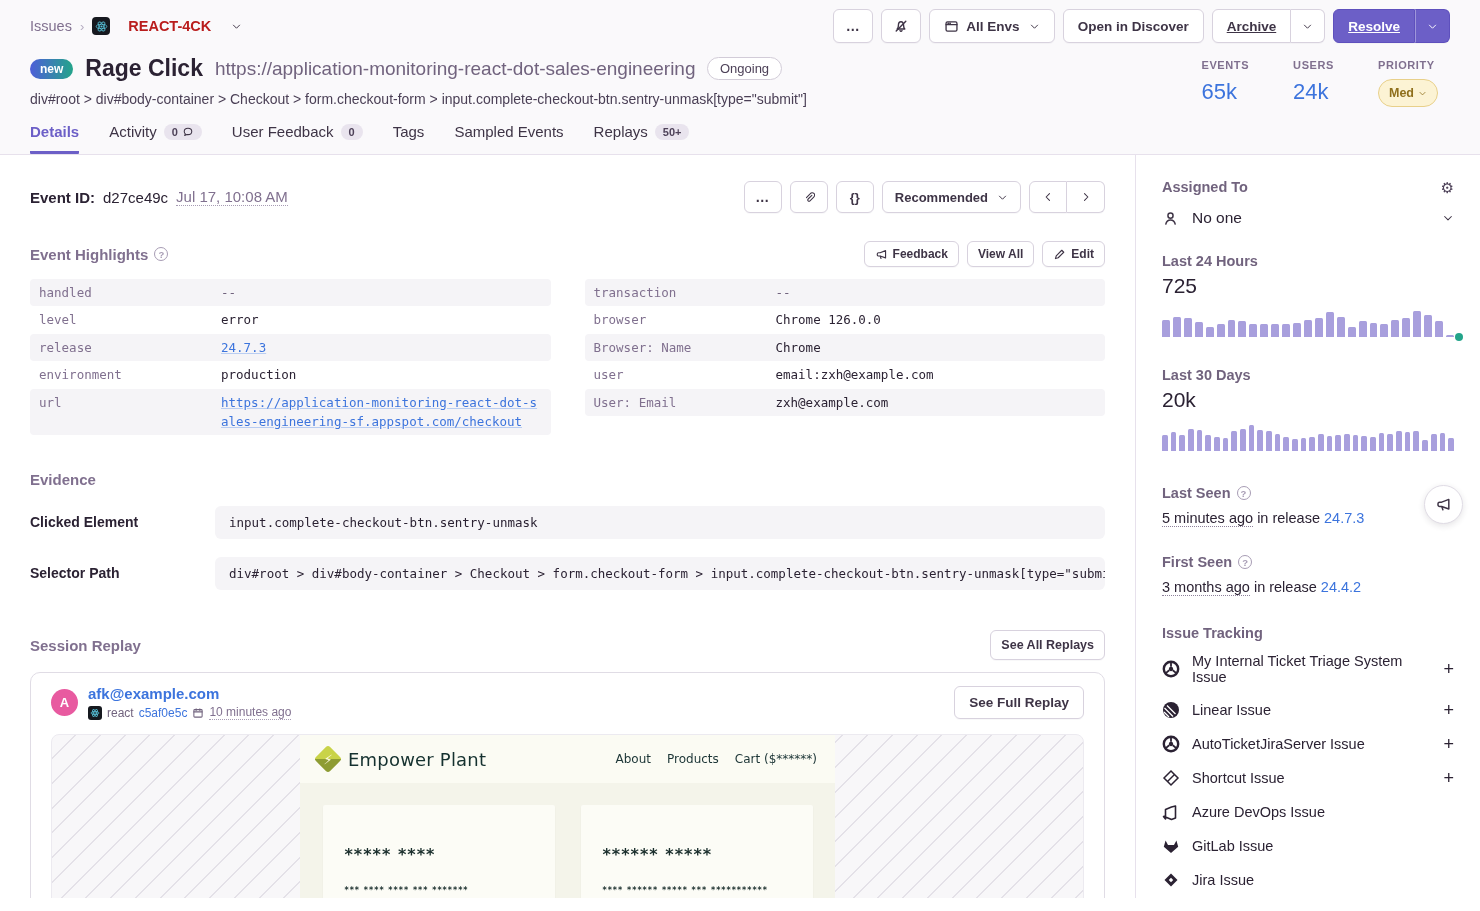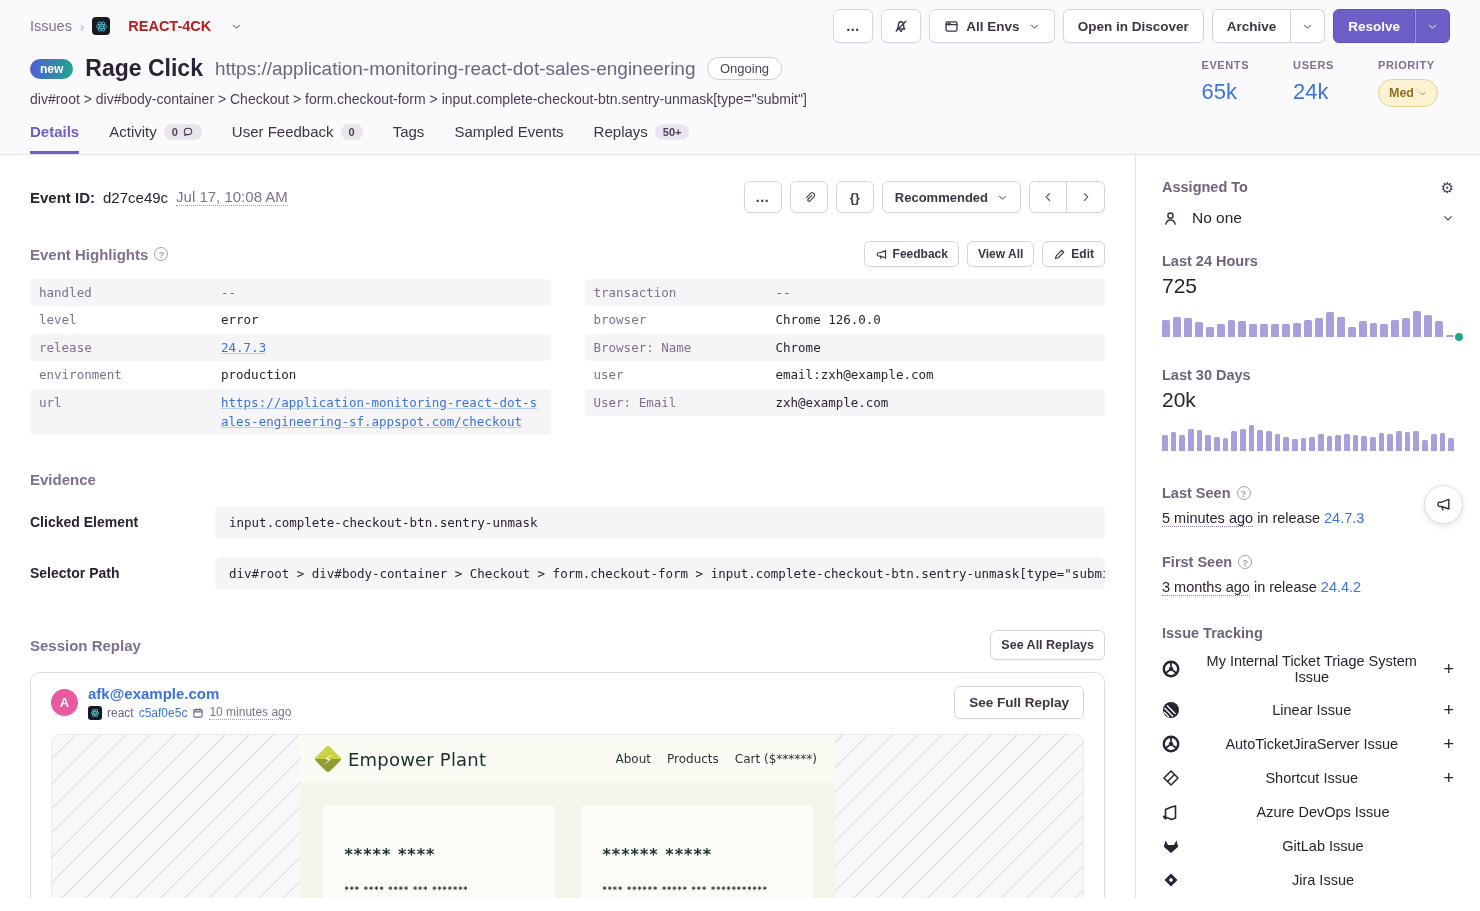--- a/index.html
+++ b/index.html
@@ -15,21 +15,21 @@
   .crumb-link { color:#80708f; cursor:pointer; }
   .crumb-sep { color:#b5acc2; font-size:13px; }
   .proj { display:flex; align-items:center; gap:18px; font-weight:600; color:#b91c1c; cursor:pointer; }
   .react-chip { width:18px; height:18px; border-radius:4px; background:#16191f; display:flex; align-items:center; justify-content:center; }
   .actions { display:flex; gap:8px; align-items:center; }
   .btn { display:inline-flex; align-items:center; justify-content:center; gap:7px; height:34px; padding:0 14px;
     background:#fff; border:1px solid #d8d2de; border-radius:6px; font-weight:600; font-size:13.5px; color:#3e3446;
     cursor:pointer; white-space:nowrap; box-shadow:0 1px 1px rgba(43,34,51,.03); }
   .btn.icon-only { width:40px; padding:0; }
   .seg { display:inline-flex; }
-  .seg .btn:first-child { border-radius:6px 0 0 6px; }
+  .seg .btn:first-child { border-radius:6px 0 0 6px;text-decoration:underline; }
   .seg .btn:last-child { border-radius:0 6px 6px 0; border-left:none; padding:0 11px; }
   .btn.primary { background:#6c5fc7; border-color:#5e50bd; color:#fff; }
   .seg.primary-seg .btn:last-child { background:#6c5fc7; border-color:#5e50bd; color:#fff; border-left:1px solid rgba(255,255,255,.35); }
 
   .title-row { display:flex; justify-content:space-between; padding:8px 30px 0 30px; }
   .title-left { min-width:0; }
   .title-line { display:flex; align-items:center; gap:12px; }
   .new-badge { background:linear-gradient(90deg,#4e5fd8,#23a48a); color:#fff; font-size:12px; font-weight:700;
     padding:3px 10px; border-radius:20px; }
   .issue-title { font-size:23px; font-weight:700; color:#2b2233; white-space:nowrap; }
@@ -118,21 +118,21 @@
   .assignee { display:flex; align-items:center; justify-content:space-between; margin-top:14px; cursor:pointer; }
   .assignee-left { display:flex; align-items:flex-end; gap:13px; font-size:15.5px; color:#2b2233; }
   .side-section { margin-top:26px; }
   .side-count { font-size:21px; color:#2b2233; margin-top:5px; }
   .bars { display:flex; align-items:flex-end; gap:3px; height:30px; margin-top:9px; position:relative; }
   .bars .bar { flex:1; background:#a89fdd; border-radius:1.5px 1.5px 0 0; min-height:2px; }
   .live-dot { position:absolute; right:-9px; bottom:-4px; width:8px; height:8px; border-radius:50%; background:#23a48a; }
   .seen-text { font-size:14.5px; color:#2b2233; margin-top:9px; }
   .tracking-list { margin-top:4px; }
   .tracking-item { display:flex; align-items:center; gap:12px; padding:8px 0; }
-  .tracking-label { flex:1; font-size:14.5px; color:#2b2233;text-align:center; }
+  .tracking-label { flex:1; font-size:14.5px; color:#2b2233; }
   .plus-btn { font-size:18px; font-weight:400; color:#2b2233; cursor:pointer; line-height:1; background:none; border:none; }
   .tk-icon { width:18px; height:18px; flex:none; }
   .float-feedback { position:absolute; left:1424px; top:485px; width:39px; height:39px; border-radius:50%;
     background:#fff; border:1px solid #e0dce5; box-shadow:0 2px 6px rgba(43,34,51,.12); display:flex; align-items:center;
     justify-content:center; cursor:pointer; z-index:5; }
   .ellipsis-glyph { letter-spacing:1px; font-weight:700; color:#3e3446; font-size:14px; }
   .chev { margin-left:2px; }
 </style>
 </head>
 <body>

